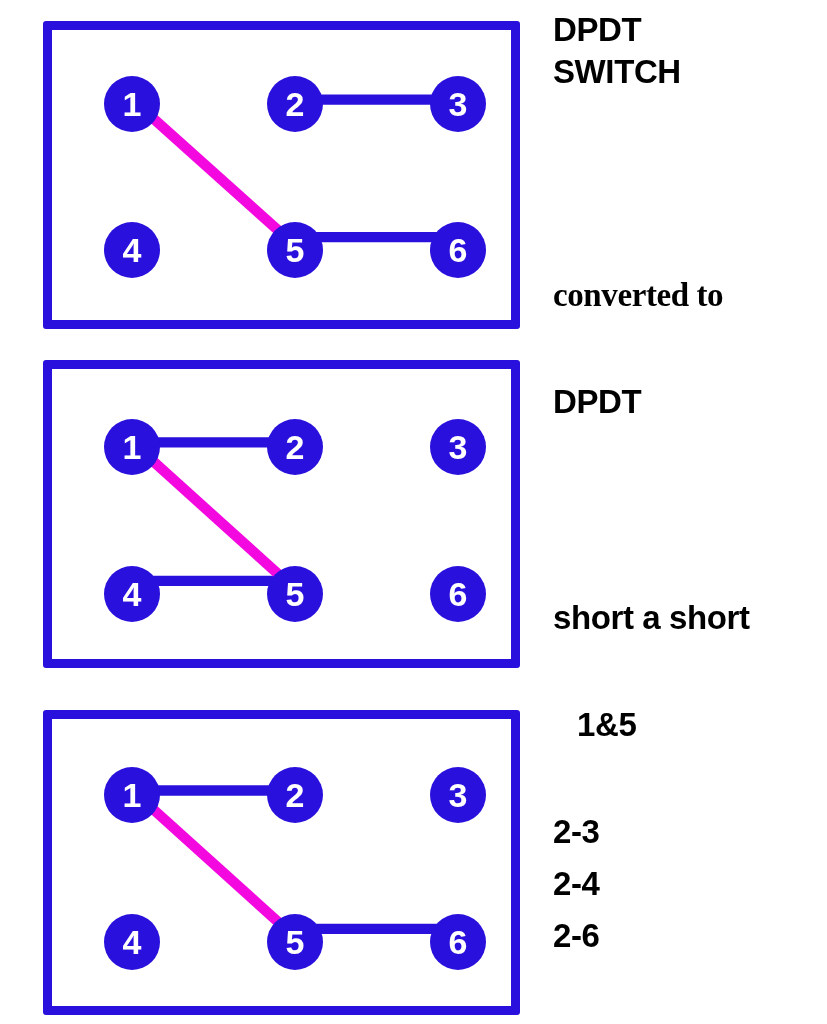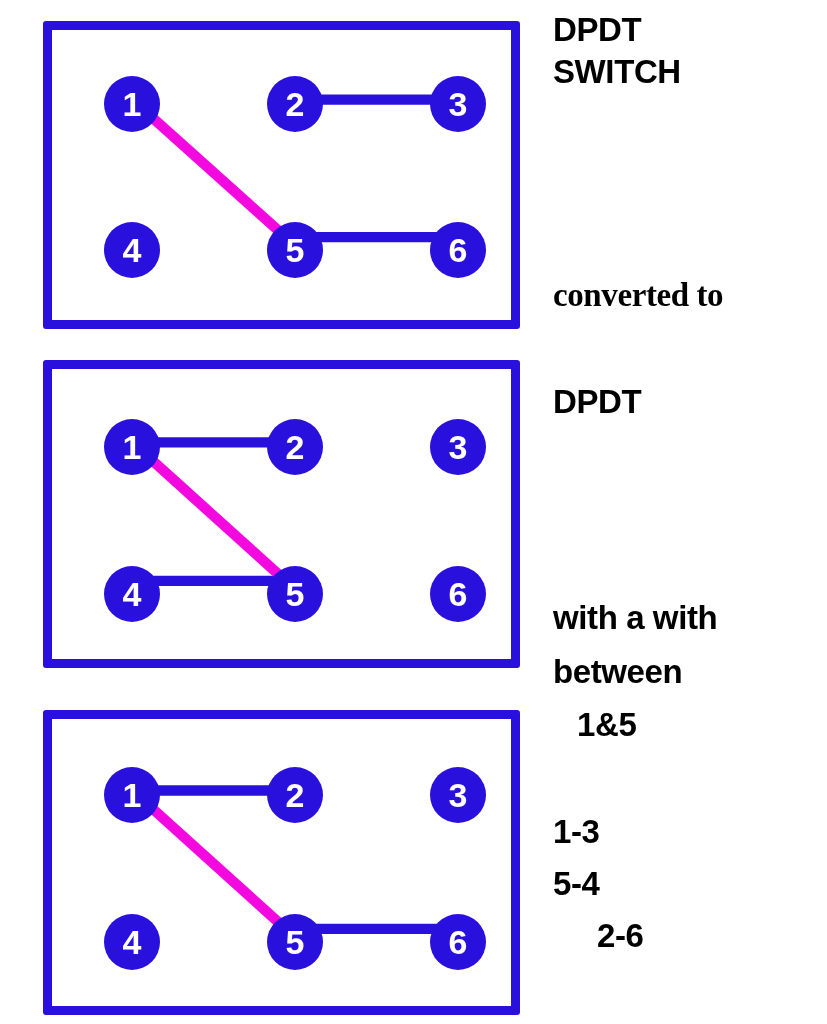--- a/index.html
+++ b/index.html
@@ -123,19 +123,18 @@
       <div class="node-circle" style="left: 243px; top: 223px; background: rgb(42, 16, 220); color: rgb(255, 255, 255);">5</div>
       <div class="node-circle" style="left: 406px; top: 223px; background: rgb(42, 16, 220); color: rgb(255, 255, 255);">6</div>
     </div>
   </div>
 
 <div id="text-column">
     <div class="caption-line" style="top: 10px;">DPDT</div>
     <div class="caption-line" style="top: 52px; text-align: center;">SWITCH</div>
     <div class="caption-line" style="top: 275px; font-family: Liberation Serif, serif;">converted to</div>
     <div class="caption-line" style="top: 382px;">DPDT</div>
-    <div class="caption-line" style="top: 598px;">with a with</div>
-    <div class="caption-line" style="top: 652px;">between</div>
+    <div class="caption-line" style="top: 598px;">short a short</div>
     <div class="caption-line" style="top: 705px; margin-left: 24px;">1&amp;5</div>
-    <div class="caption-line" style="top: 812px;">1-3</div>
-    <div class="caption-line" style="top: 864px;">5-4</div>
-    <div class="caption-line" style="top: 916px; margin-left: 44px;">2-6</div>
+    <div class="caption-line" style="top: 812px;">2-3</div>
+    <div class="caption-line" style="top: 864px;">2-4</div>
+    <div class="caption-line" style="top: 916px;">2-6</div>
   </div>
 
 </body></html>

